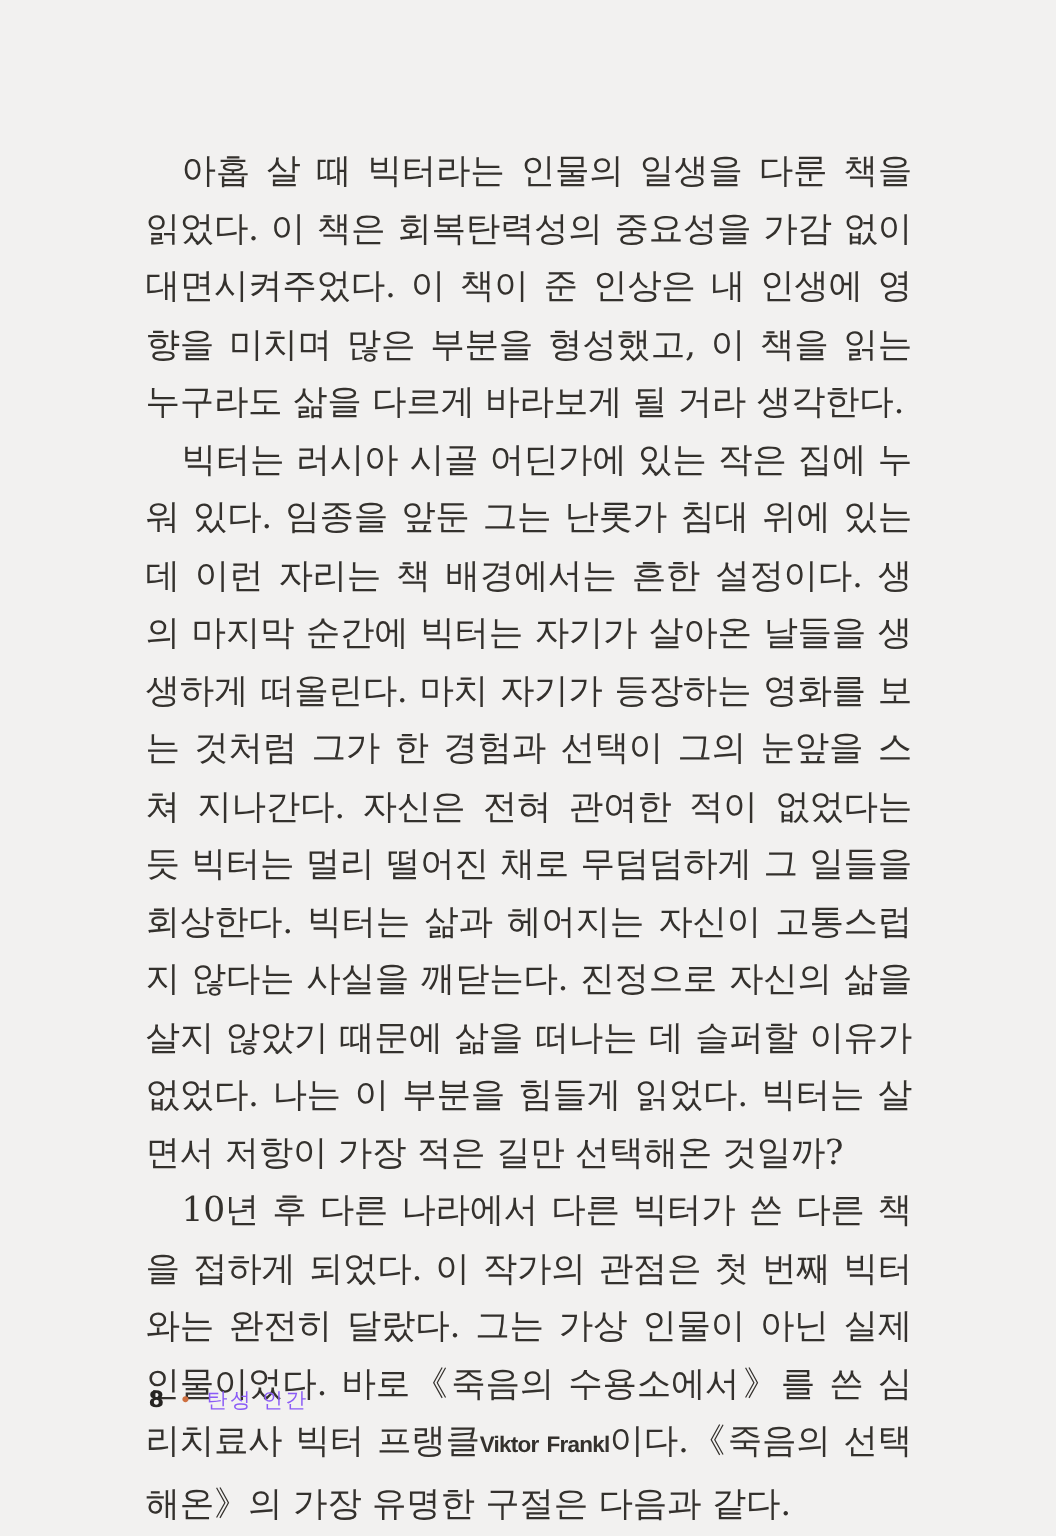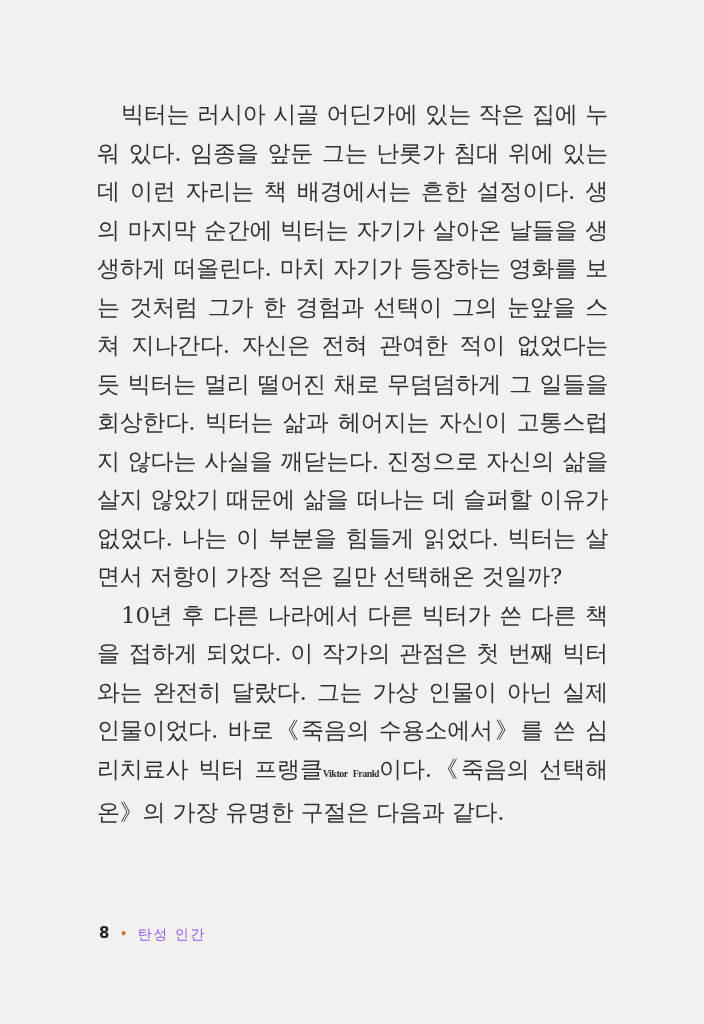--- a/index.html
+++ b/index.html
@@ -26,23 +26,23 @@
     text-align-last: left;
     word-break: break-all;
     letter-spacing: -0.2px;
   }
   .text-block p {
     margin: 0;
     padding: 0;
     text-indent: 24px;
   }
   .romanized-name {
-    font-family: Liberation Serif, serif;
+    font-family: Liberation Sans, sans-serif;
     font-weight: 700;
-    font-size: 10px;
+    font-size: 15px;
     letter-spacing: -0.5px;
     white-space: nowrap;
   }
   .footer {
     position: absolute;
     left: 99px;
     top: 926px;
     display: flex;
     align-items: center;
     gap: 10px;
@@ -66,20 +66,21 @@
     color: #8b5cf6;
     line-height: 1;
   }
 </style>
 </head>
 <body>
 
 <div class="page">
 
   <div class="text-block">
+    <p>아홉 살 때 빅터라는 인물의 일생을 다룬 책을 읽었다. 이 책은 회복탄력성의 중요성을 가감 없이 대면시켜주었다. 이 책이 준 인상은 내 인생에 영향을 미치며 많은 부분을 형성했고, 이 책을 읽는 누구라도 삶을 다르게 바라보게 될 거라 생각한다.</p>
     <p>빅터는 러시아 시골 어딘가에 있는 작은 집에 누워 있다. 임종을 앞둔 그는 난롯가 침대 위에 있는데 이런 자리는 책 배경에서는 흔한 설정이다. 생의 마지막 순간에 빅터는 자기가 살아온 날들을 생생하게 떠올린다. 마치 자기가 등장하는 영화를 보는 것처럼 그가 한 경험과 선택이 그의 눈앞을 스쳐 지나간다. 자신은 전혀 관여한 적이 없었다는 듯 빅터는 멀리 떨어진 채로 무덤덤하게 그 일들을 회상한다. 빅터는 삶과 헤어지는 자신이 고통스럽지 않다는 사실을 깨닫는다. 진정으로 자신의 삶을 살지 않았기 때문에 삶을 떠나는 데 슬퍼할 이유가 없었다. 나는 이 부분을 힘들게 읽었다. 빅터는 살면서 저항이 가장 적은 길만 선택해온 것일까?</p>
     <p>
       <span>10년 후 다른 나라에서 다른 빅터가 쓴 다른 책을 접하게 되었다. 이 작가의 관점은 첫 번째 빅터와는 완전히 달랐다. 그는 가상 인물이 아닌 실제 인물이었다. 바로《죽음의 수용소에서》를 쓴 심리치료사 빅터 프랭클</span><span class="romanized-name">Viktor Frankl</span><span>이다.《죽음의 선택해온》의 가장 유명한 구절은 다음과 같다.</span>
     </p>
   </div>
 
   <div class="footer">
     <span class="page-number">8</span>
     <span class="separator">•</span>
     <span class="book-title">탄성 인간</span>

